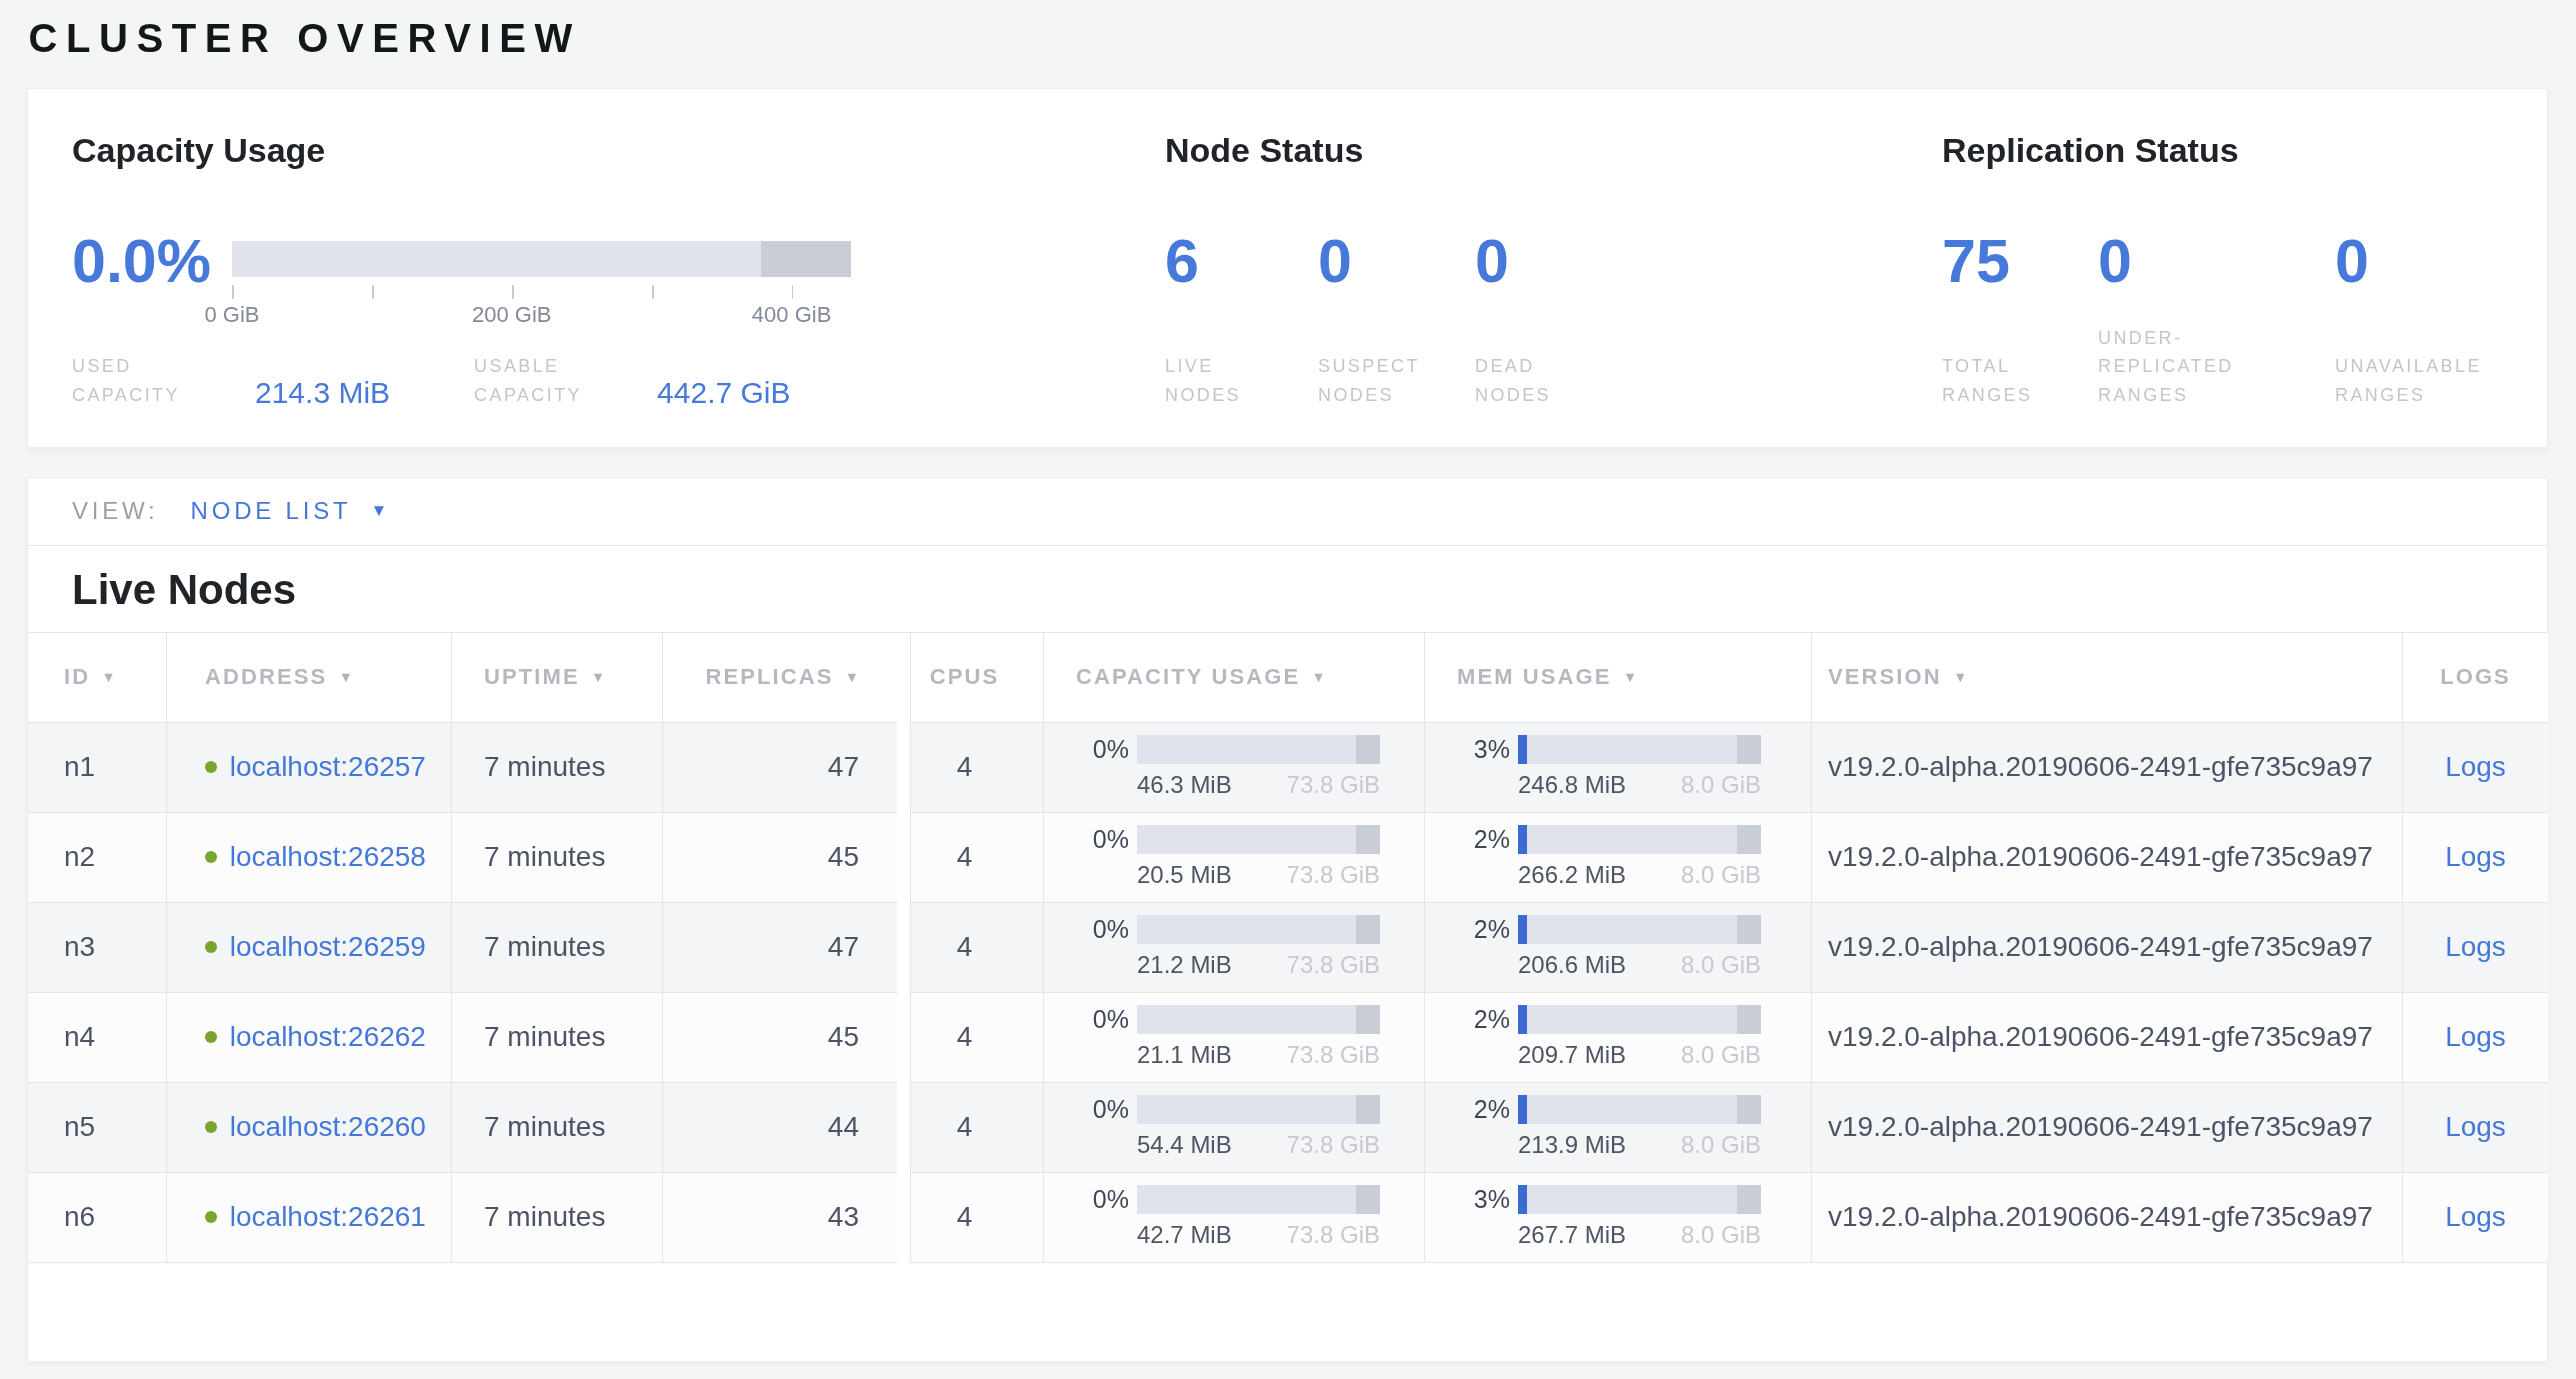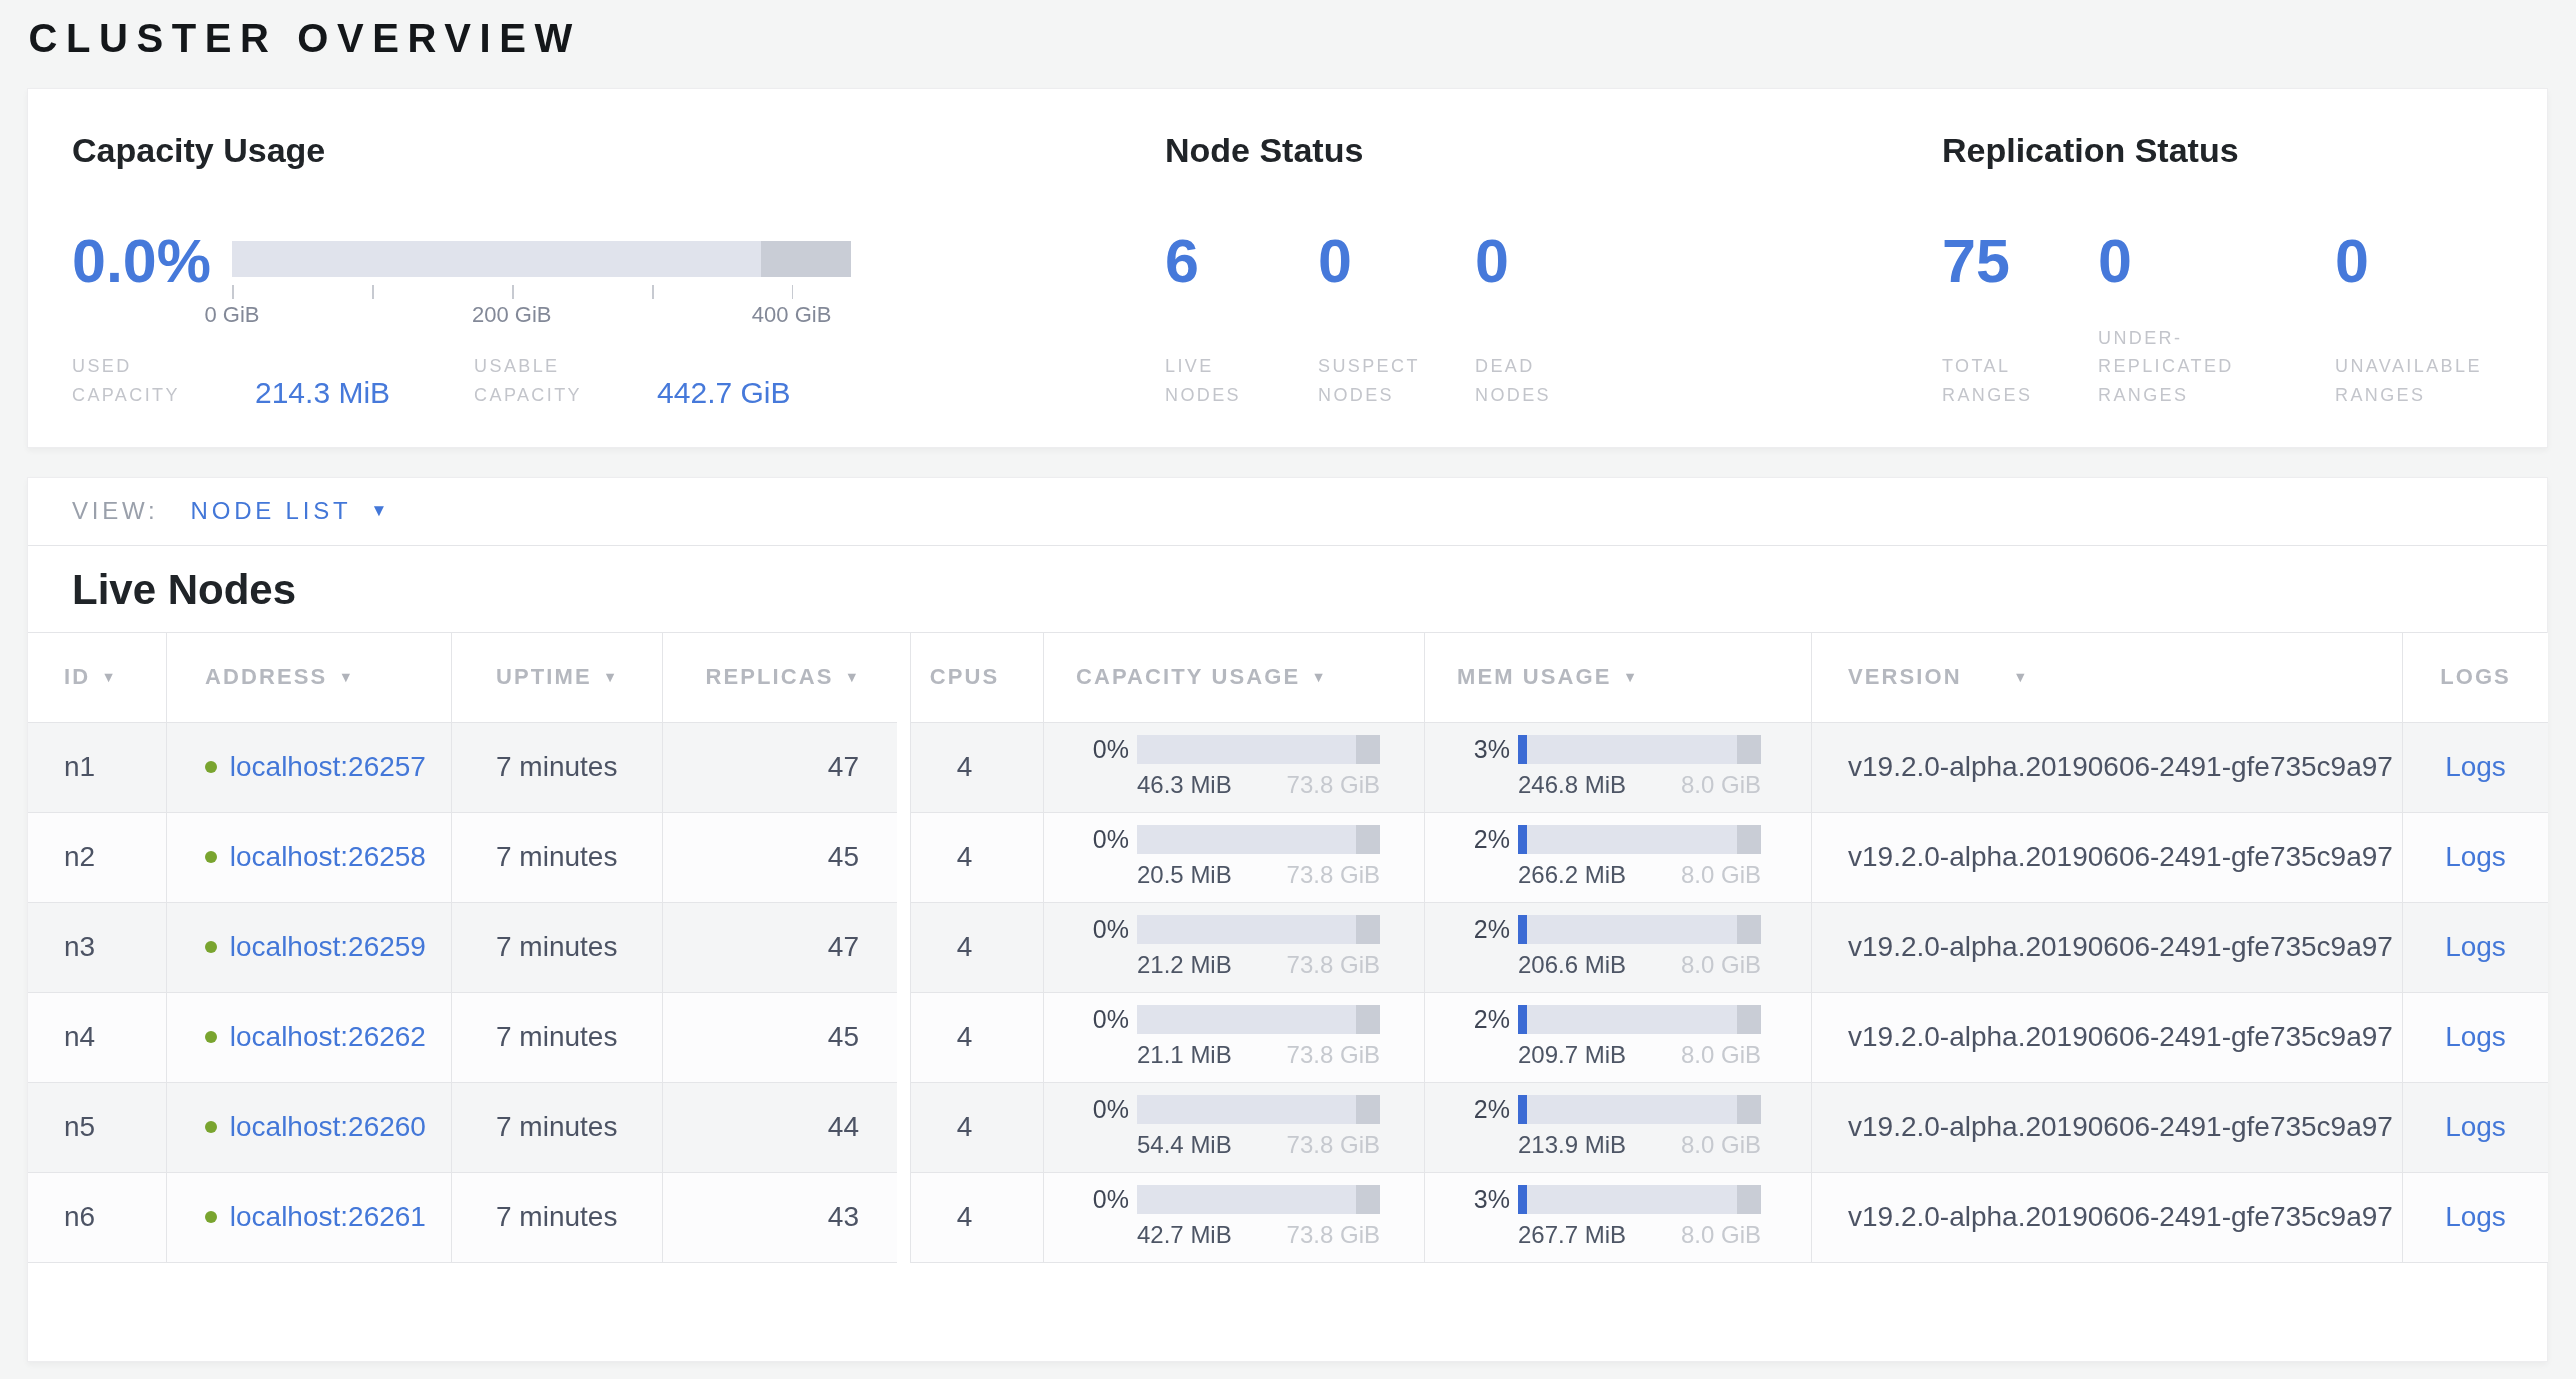--- a/index.html
+++ b/index.html
@@ -77,25 +77,25 @@
   .tbl { display:grid; grid-template-columns:138px 285px 211px 235px 146px 381px 387px 591px 146px; border-top:1px solid var(--border, #e4e5e8); }
   .th, .td { display:flex; align-items:center; height:90px; border-bottom:1px solid var(--border, #e4e5e8); }
   .sep { border-left:1px solid var(--border, #e4e5e8); }
   .th { background:#fff; font-size:22px; font-weight:700; letter-spacing:2.1px; color:var(--headgray, #b5b8bf); }
   .th .arrow { font-size:14.3px; margin-left:11.4px; color:#b0b3ba; letter-spacing:0; }
   .td { font-size:28px; color:var(--text, #4c5364); }
   .row-odd { background:var(--rowodd, #f4f5f6); }
   .row-even { background:var(--roweven, #fcfcfd); }
   .col-id { padding-left:36px; }
   .col-address { padding-left:38px; }
-  .col-uptime { padding-left:44px;align-items:center; }
+  .col-uptime { padding-left:32px;align-items:center; }
   .col-replicas { justify-content:flex-end; padding-right:38px; }
   .col-cpus { justify-content:center; padding-right:25px;margin-left:13px; }
   .col-capacity, .col-mem { padding-left:32px; }
-  .col-version { padding-left:36px;gap:40px; }
+  .col-version { padding-left:16px; }
   .col-logs { justify-content:center; }
   .dot { width:12.4px; height:12.4px; border-radius:50%; background:var(--green, #79a42f); margin-right:12.4px; flex:0 0 auto; }
   a.addr-link, a.logs-link { color:var(--link, #4377d8); text-decoration:none; }
   
   .bargroup { display:flex; flex-direction:column; }
   .bar-top { display:flex; align-items:center; }
   .pct { width:53px; text-align:right; margin-right:7.6px; font-size:25px; color:#3f4655; }
   .rtrack { position:relative; width:243px; height:28.5px; background:var(--track, #e0e3ec); }
   .rfill { position:absolute; left:0; top:0; height:100%; background:var(--fill, #3c6bd4); }
   .rdark { position:absolute; right:0; top:0; height:100%; width:24px; background:var(--trackdark, #c9cdd6); }

